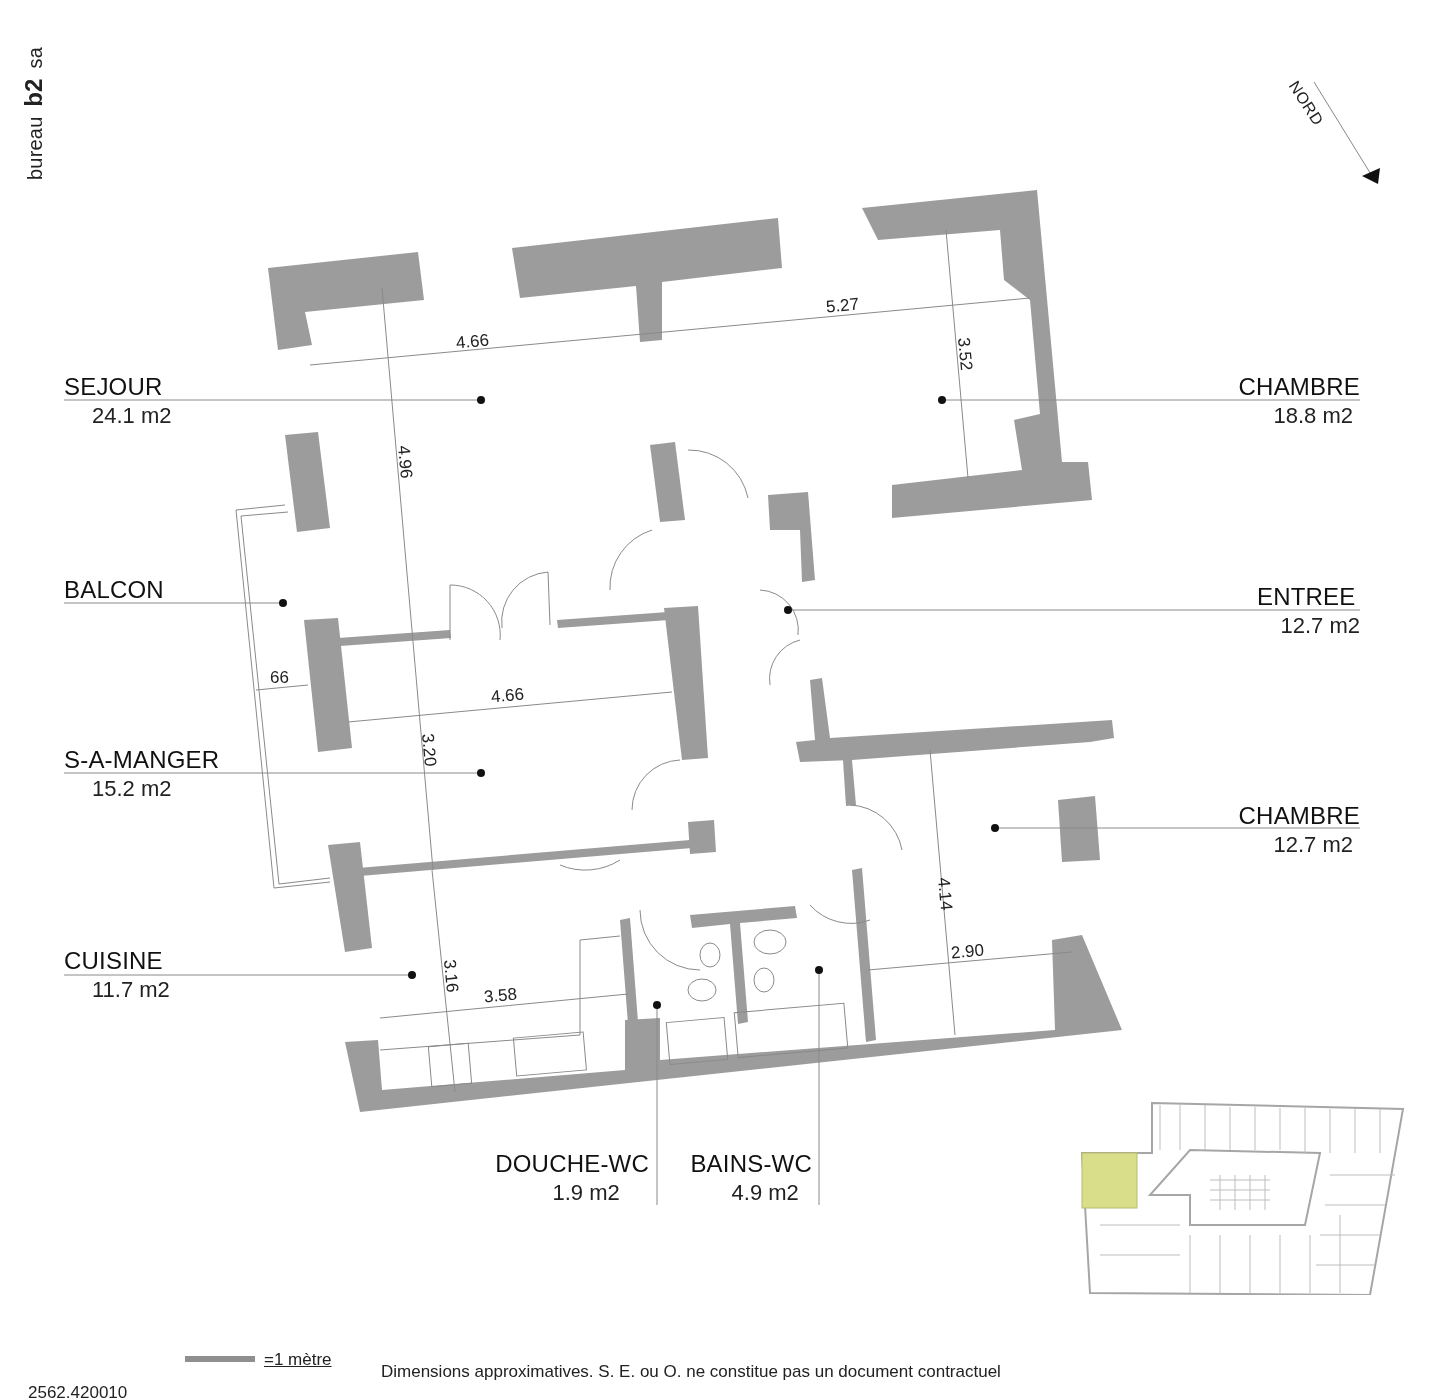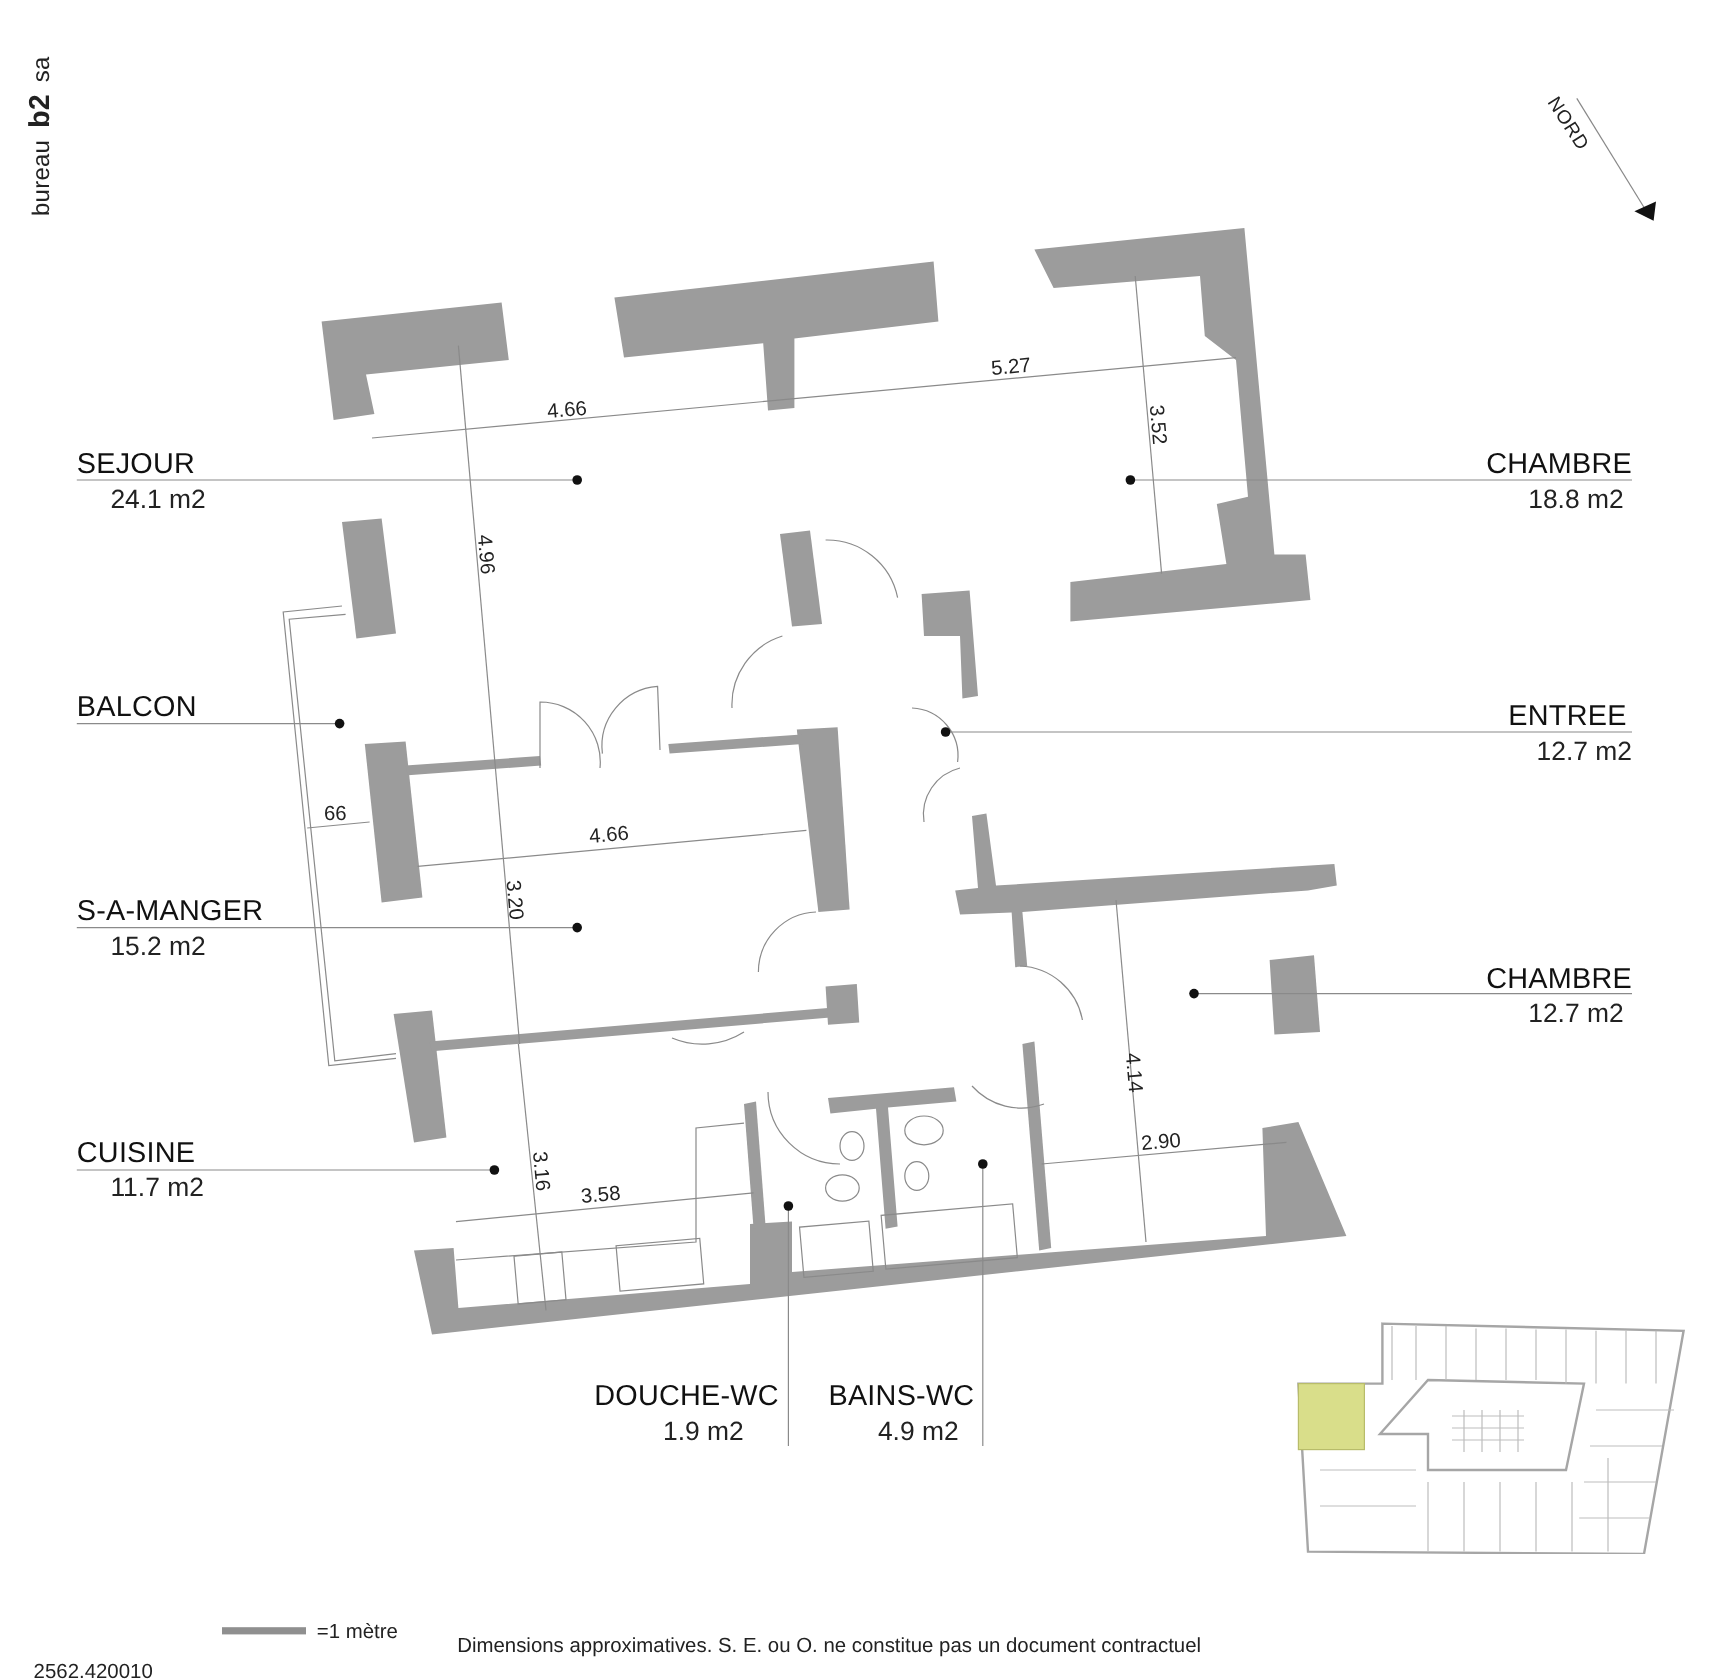--- a/index.html
+++ b/index.html
@@ -210,14 +210,14 @@
     <line x1="155" y1="80" x2="155" y2="115"></line>
     <line x1="170" y1="80" x2="170" y2="115"></line>
     <line x1="185" y1="80" x2="185" y2="115"></line>
     <path d="M80,10 V55 M100,10 V55 M125,10 V55 M150,12 V55 M175,12 V55 M200,13 V55 M225,13 V58 M250,14 V58 M275,14 V58 M300,14 V58"></path>
     <path d="M20,130 H100 M20,160 H100 M110,140 V198 M140,140 V198 M170,140 V198 M200,140 V198 M230,140 V198 M260,120 V198 M250,80 H315 M245,110 H305 M240,140 H300 M236,170 H295"></path>
   </g>
 </svg>
 
 <div class="footer" style="left:28px;margin-top:33px;">2562.420010</div>
 <div class="scale-bar"></div>
-<div class="footer" style="left:264px;">=1 mètre</div>
+<div class="footer" style="left:264px;text-decoration:underline;">=1 mètre</div>
 <div class="footer" style="left:381px;margin-top:12px;">Dimensions approximatives. S. E. ou O. ne constitue pas un document contractuel</div>
 
 </body></html>

